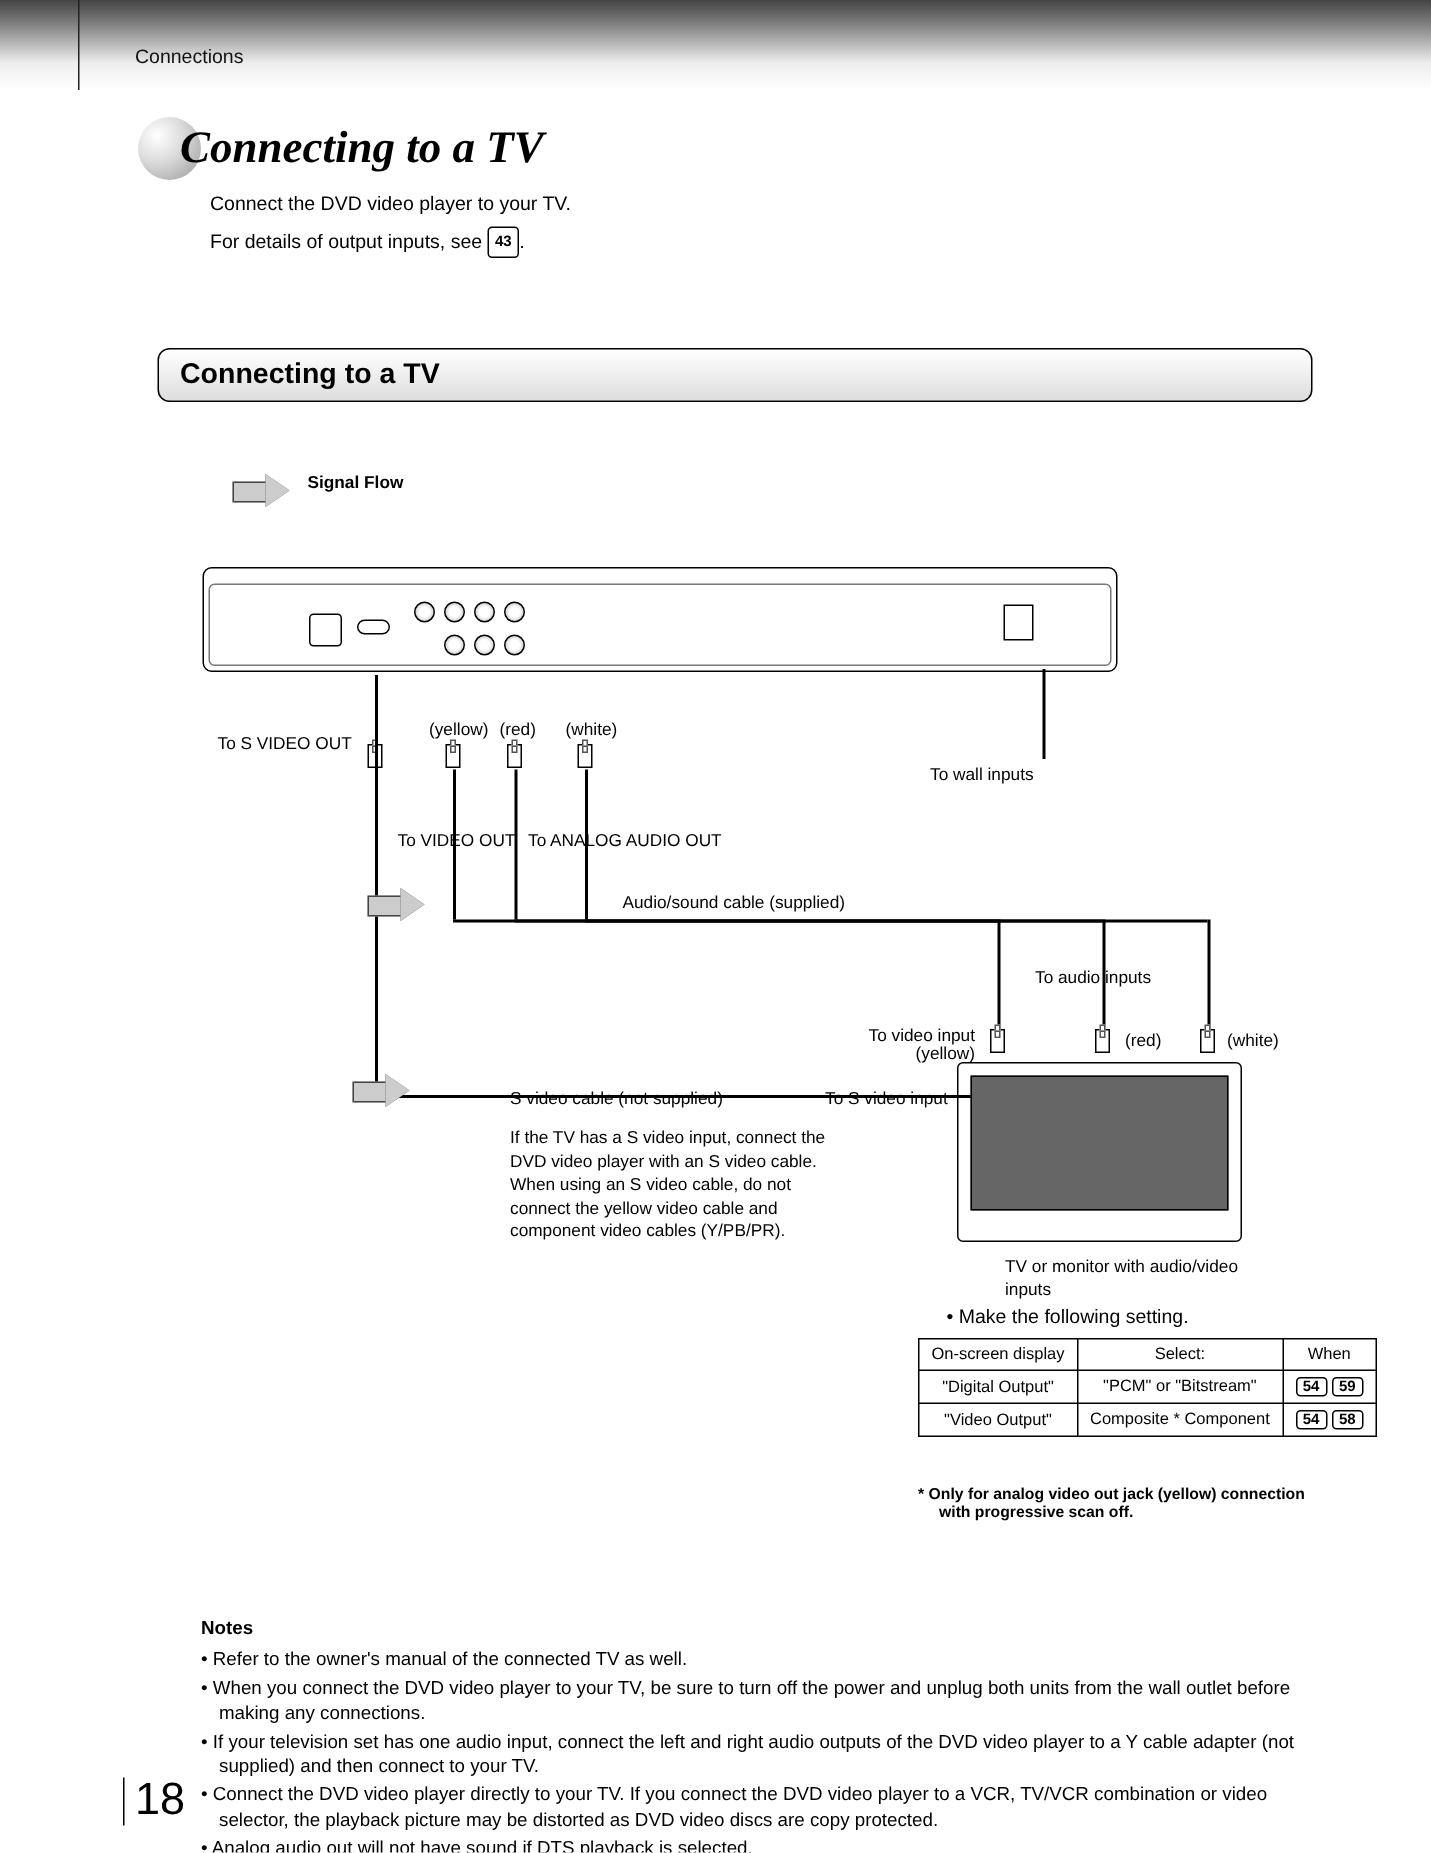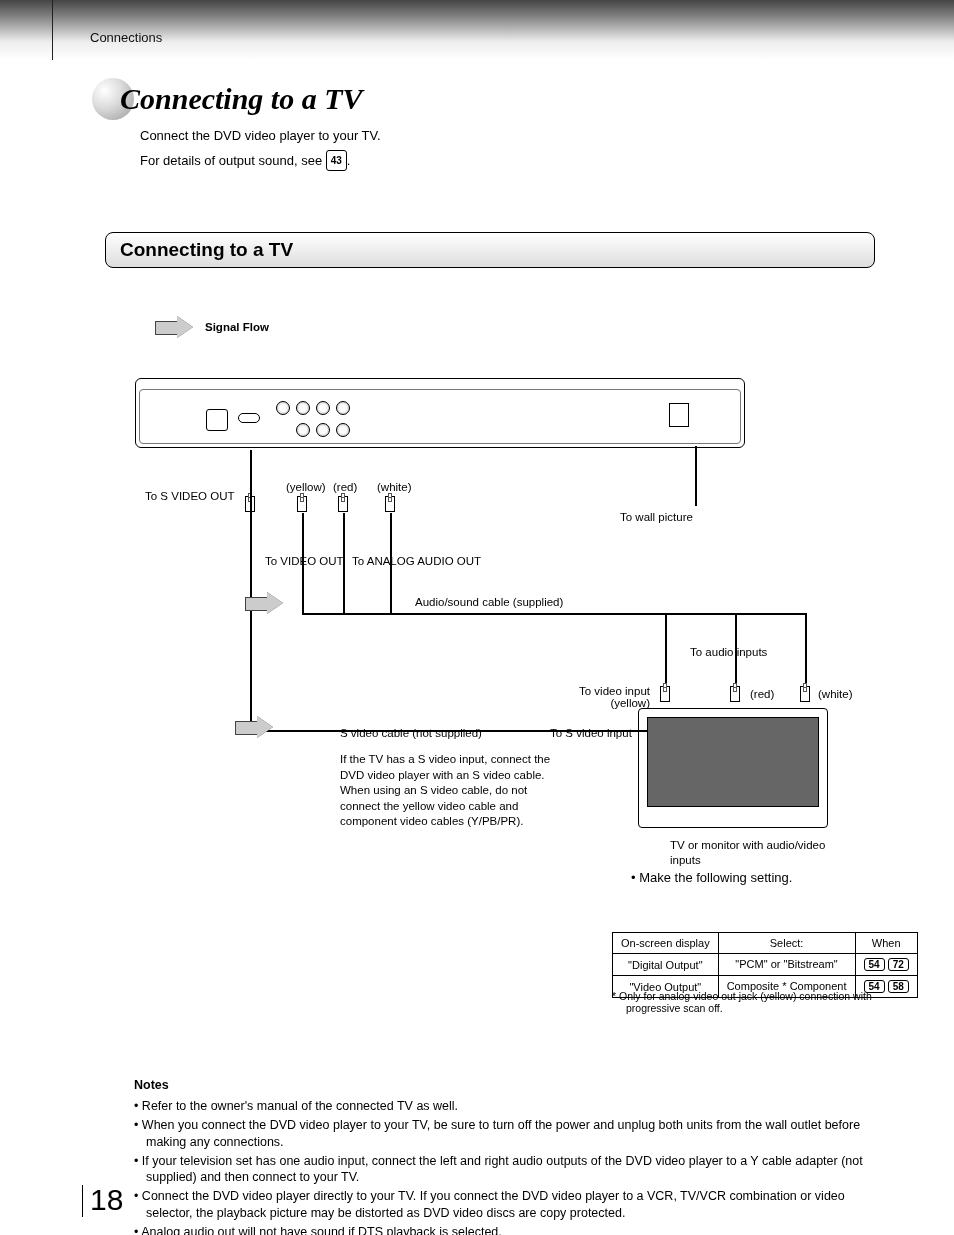--- a/index.html
+++ b/index.html
@@ -222,41 +222,42 @@
   .lbl { position: absolute; }
 
   .setting-note {
     position: absolute;
     top: 870px;
     left: 641px;
     font-size: 13px;
   }
   .settings-table {
     position: absolute;
-    top: 932px;
+    top: 892px;
     left: 612px;
     border-collapse: collapse;
     font-size: 11px;
   }
   .settings-table td {
     border: 1px solid #000;
     padding: 4px 8px;
     text-align: center;
     vertical-align: middle;
   }
   .settings-table td.page-cell { white-space: nowrap; }
   .footnote {
     position: absolute;
     top: 990px;
     left: 612px;
     width: 260px;
     font-size: 10.5px;
     text-align: left;
     padding-left: 14px;
     text-indent: -14px;
+    font-weight: bold;
   }
 
   .notes {
     position: absolute;
     top: 1030px;
     left: 134px;
     right: 80px;
     font-size: 12.5px;
     line-height: 1.35;
     margin-top: 47px;
@@ -294,30 +295,30 @@
 <div class="left-rule"></div>
 
 <div class="header-label">Connections</div>
 
 <div class="sphere"></div>
 <div class="title-main">Connecting to a TV</div>
 
 <div class="intro">
   <div>Connect the DVD video player to your TV.</div>
   <div>
-    <span>For details of output sound, see </span><span class="pref">43</span><span>.</span>
+    <span>For details of output inputs, see </span><span class="pref">43</span><span>.</span>
   </div>
 </div>
 
 <div class="panel">
   <div class="panel-header">Connecting to a TV</div>
 
   <div class="diagram-area">
 
-    <div class="lbl" style="top:48px; left:50px; display:flex; align-items:center; gap:10px;">
+    <div class="lbl" style="top:48px; left:50px; display:flex; gap:10px;">
       <span class="arrow-big"></span>
       <b>Signal Flow</b>
     </div>
 
     <div class="player-box">
       <div class="inner"></div>
       <div class="optical"></div>
       <div class="coax"></div>
       <div class="port-row">
         <span class="jack"></span>
@@ -327,21 +328,21 @@
       </div>
       <div class="port-row2">
         <span class="jack"></span>
           <span class="jack"></span>
           <span class="jack"></span>
       </div>
       <div class="ac-in"></div>
     </div>
 
     <div class="cable" style="top:178px; left:590px; width:2px; height:60px;"></div>
-    <div class="lbl" style="top:243px; left:515px;">To wall picture</div>
+    <div class="lbl" style="top:243px; left:515px;">To wall inputs</div>
 
     <div class="lbl" style="top:222px; left:40px; text-align:left;">
       <span>To S VIDEO OUT</span>
     </div>
     <div class="lbl" style="top:287px; left:160px;">To VIDEO OUT</div>
     <div class="lbl" style="top:287px; left:247px;">To ANALOG AUDIO OUT</div>
 
     <div class="lbl" style="top:213px; left:181px;">(yellow)</div>
     <div class="lbl" style="top:213px; left:228px;">(red)</div>
     <div class="lbl" style="top:213px; left:272px;">(white)</div>
@@ -408,21 +409,21 @@
       <tr>
     <td>On-screen display</td>
     <td>Select:</td>
     <td>When</td>
   </tr>
   <tr>
     <td>"Digital Output"</td>
     <td style="line-height:1.2;">"PCM" or "Bitstream"</td>
     <td class="page-cell">
       <span class="pref-pent">54</span>
-      <span class="pref-pent">72</span>
+      <span class="pref-pent">59</span>
     </td>
   </tr>
   <tr>
     <td>"Video Output"</td>
     <td style="line-height:1.2;">Composite * Component</td>
     <td class="page-cell">
       <span class="pref-pent">54</span>
       <span class="pref-pent">58</span>
     </td>
   </tr>

